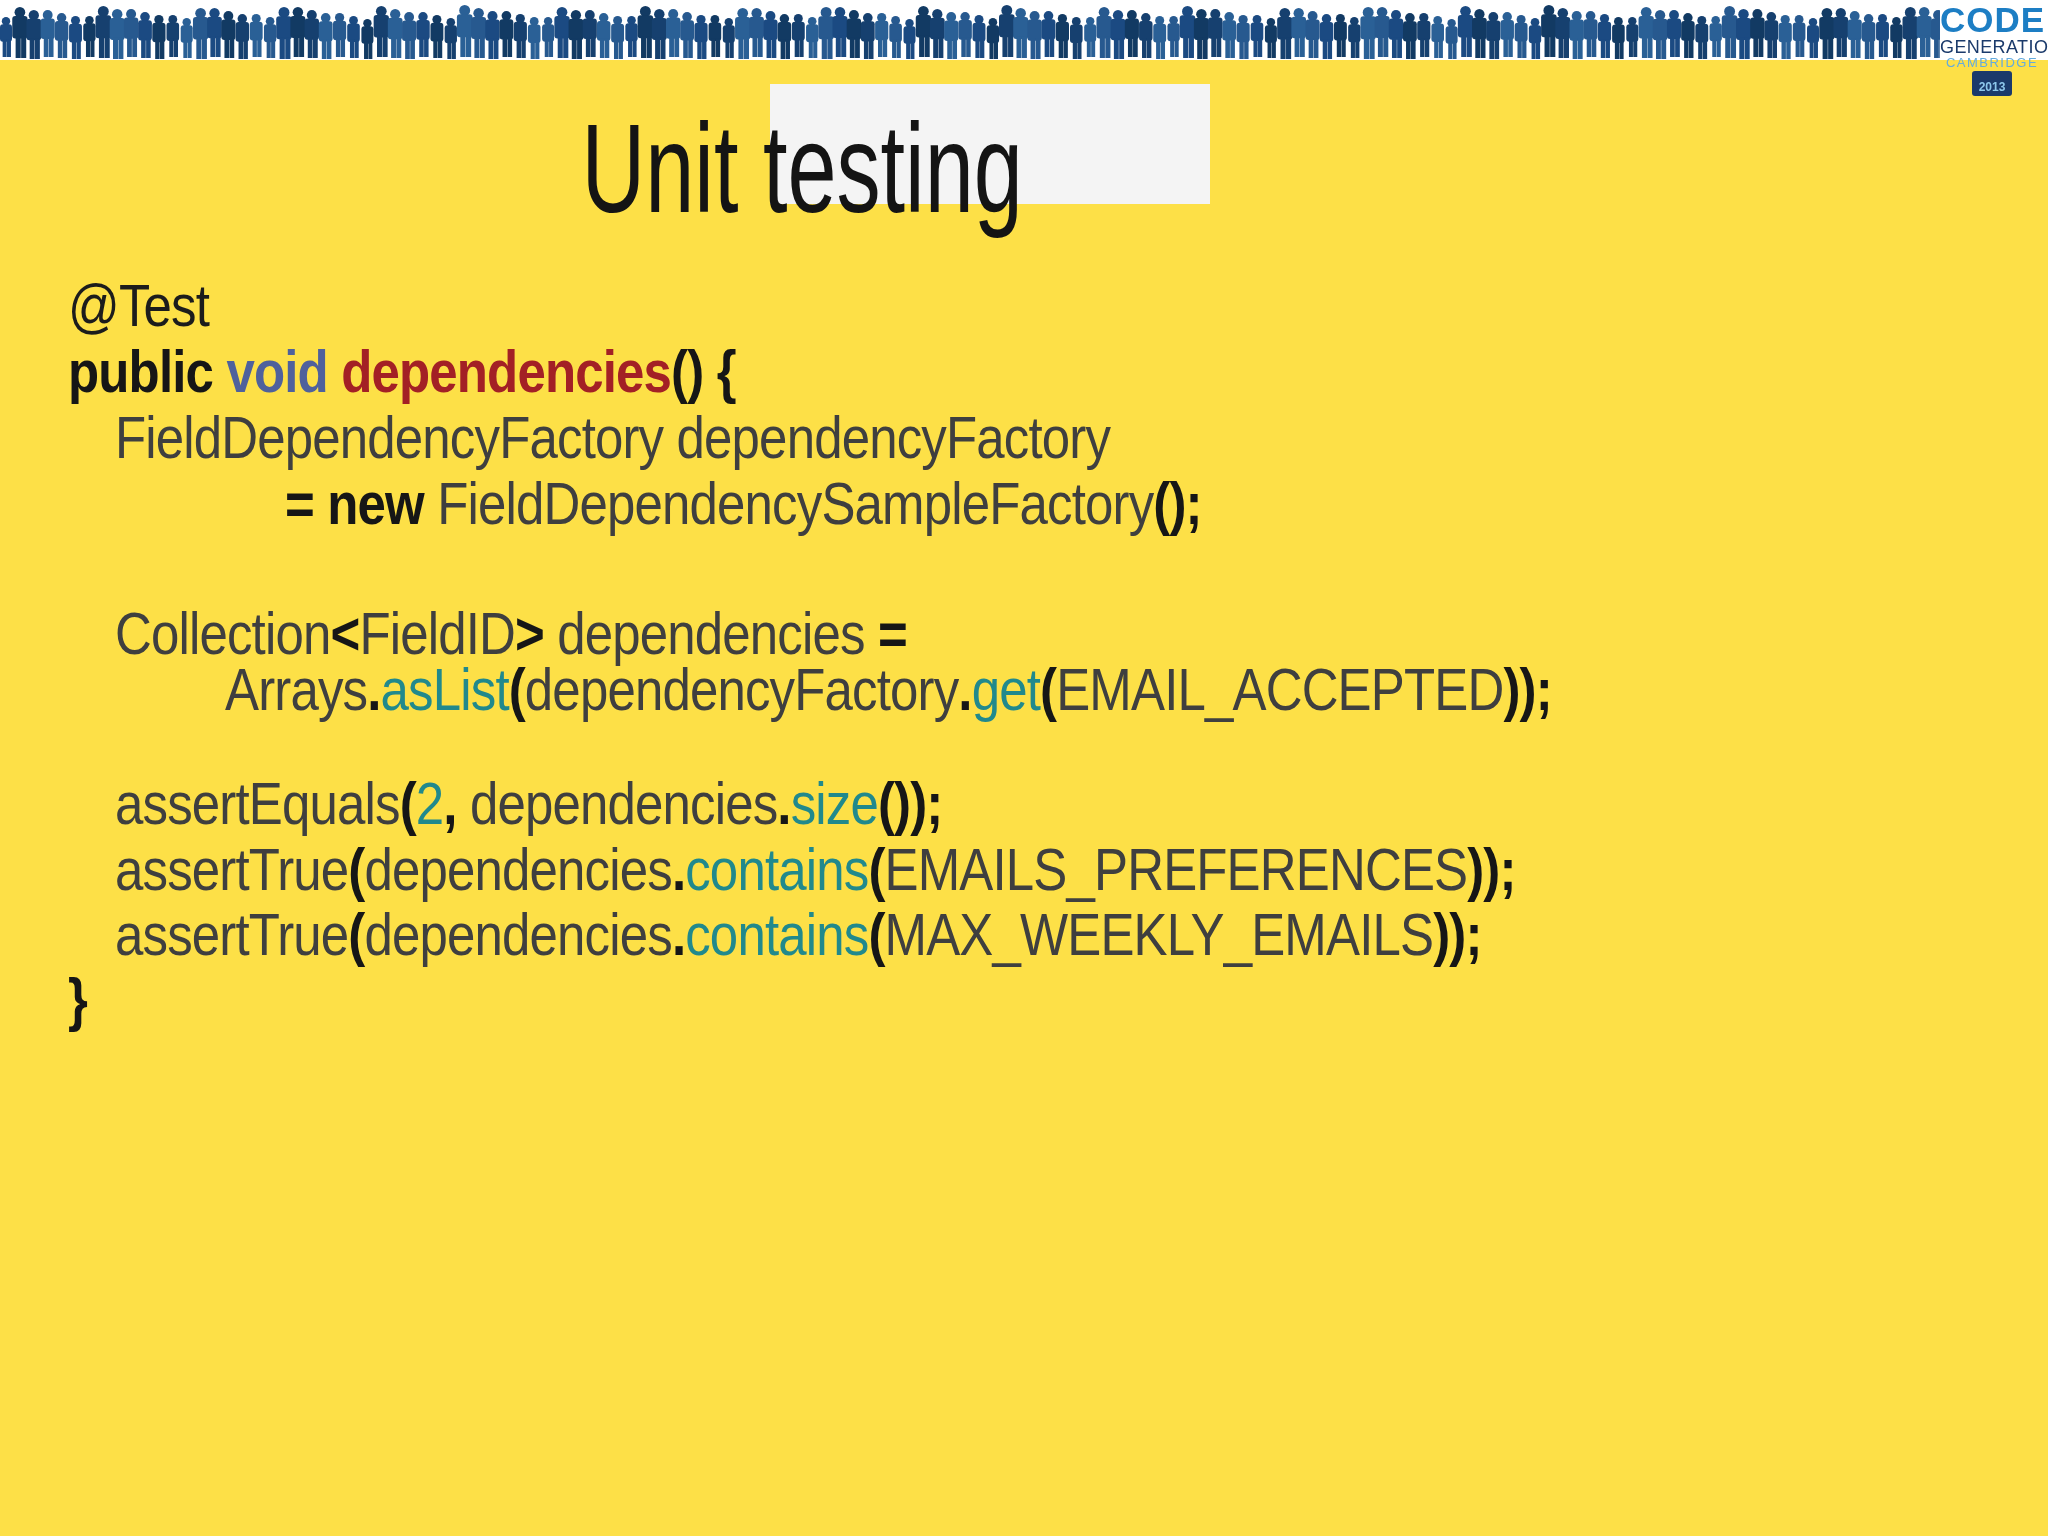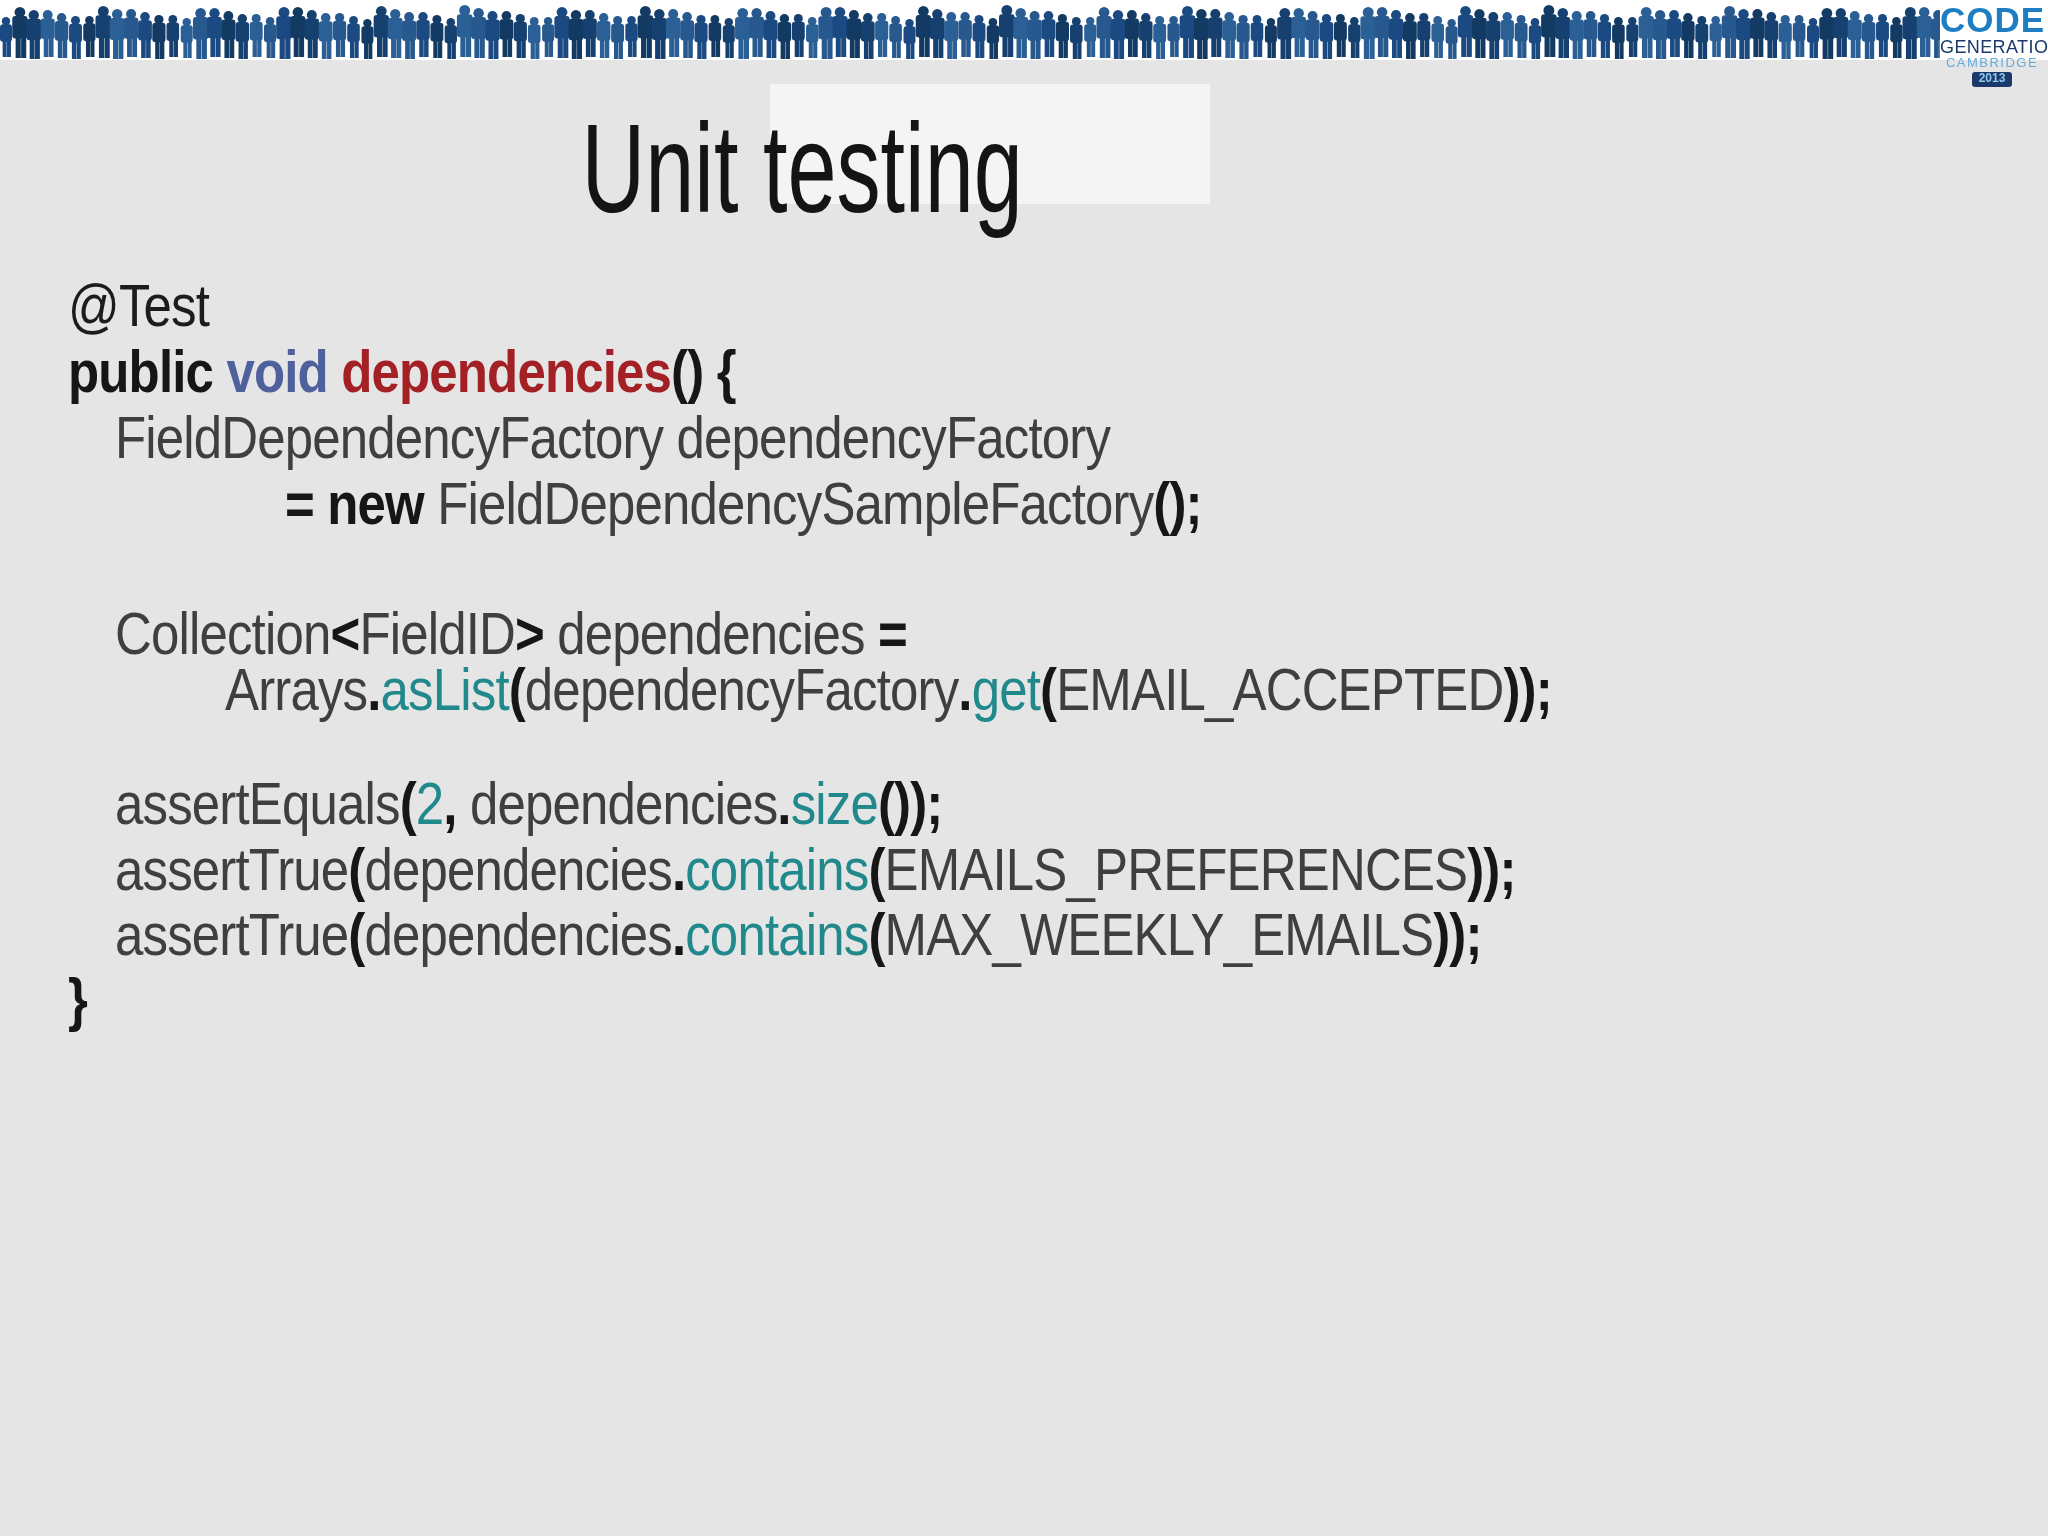--- a/index.html
+++ b/index.html
@@ -1,20 +1,20 @@
 <!DOCTYPE html>
 <html><head>
 <meta charset="utf-8">
 <style>
   html, body { margin: 0; padding: 0; background: #ffffff; }
   .slide {
     position: relative;
     width: 2048px;
     height: 1536px;
-    background: #e5e5e5;
+    background: #fde047;
     overflow: hidden;
     font-family: "Liberation Sans", sans-serif;
   }
 
   
   .banner {
     position: absolute;
     left: 0; top: 0;
     width: 2048px; height: 60px;
     background: #ffffff;
@@ -47,21 +47,21 @@
     letter-spacing: 1.5px;
     color: #64abdd;
   }
   .logo-year {
     display: inline-block;
     margin-top: 2px;
     background: #1b3a6b;
     color: #8ec8ec;
     font-size: 12px;
     font-weight: bold;
-    padding: 0 7px 2px 7px;
+    padding: 10px 7px 2px 7px;
     border-radius: 3px;
   }
 
   
   .title-band {
     position: absolute;
     left: 770px; top: 84px;
     width: 440px; height: 120px;
     background: #f4f4f4;
   }

